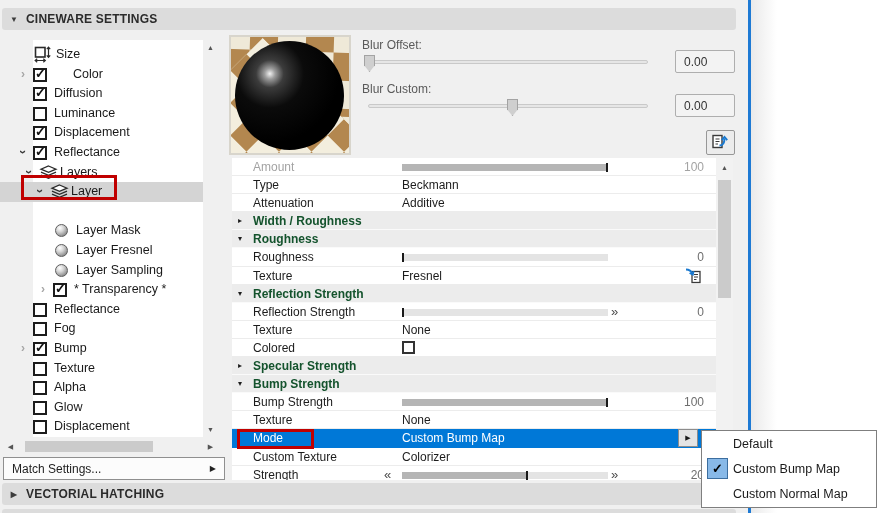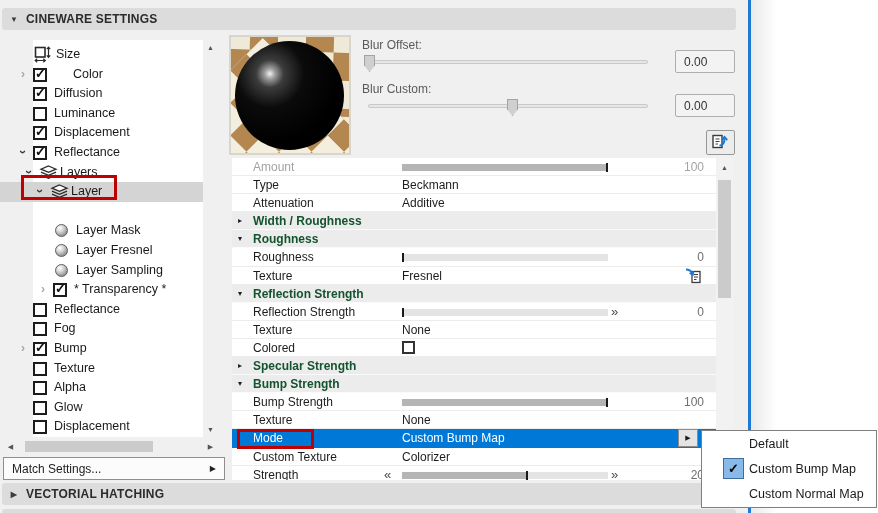--- a/index.html
+++ b/index.html
@@ -85,21 +85,21 @@
   .p-post{position:absolute;left:379px;top:1px;color:#4a4a4a;font-size:13px;}
   .p-value{position:absolute;right:12px;top:2px;color:#6e6e6e;}
   .p-check{position:absolute;left:170px;top:2px;width:13px;height:13px;box-sizing:border-box;border:2px solid #333;background:#fff;}
   .drop-btn{position:absolute;left:446px;top:0;width:20px;height:18px;background:#e4e4e4;border:1px solid #8c8c8c;
     box-sizing:border-box;display:flex;align-items:center;justify-content:center;font-size:7px;color:#1a1a1a;padding:0;}
   .row-icon{position:absolute;right:14px;top:1px;}
   #tbl-vscroll{left:716px;top:158px;width:17px;height:322px;background:#f2f2f2;}
   #tbl-vscroll .sb-arrow{width:17px;}
   
   #ctx-menu{left:701px;top:430px;width:176px;height:78px;background:#fff;border:1px solid #7f7f7f;
-    box-sizing:border-box;z-index:50;padding-left:16px;}
+    box-sizing:border-box;z-index:50;}
   .menu-item{position:relative;height:25.3px;display:flex;align-items:center;padding-left:31px;
     font-size:12.5px;color:#1a1a1a;white-space:nowrap;}
   .menu-check{position:absolute;left:5px;top:2px;width:21px;height:21px;box-sizing:border-box;
     background:#88b9e8;border:1px solid #3c6e9f;display:flex;align-items:center;justify-content:center;
     font-size:13px;font-weight:bold;color:#000;}
   
   .anno{position:absolute;border:3px solid #c00000;box-sizing:border-box;z-index:60;pointer-events:none;}
   #anno-layer{left:21px;top:175px;width:96px;height:25px;}
   #anno-mode{left:237px;top:429px;width:77px;height:20px;}
 </style>

